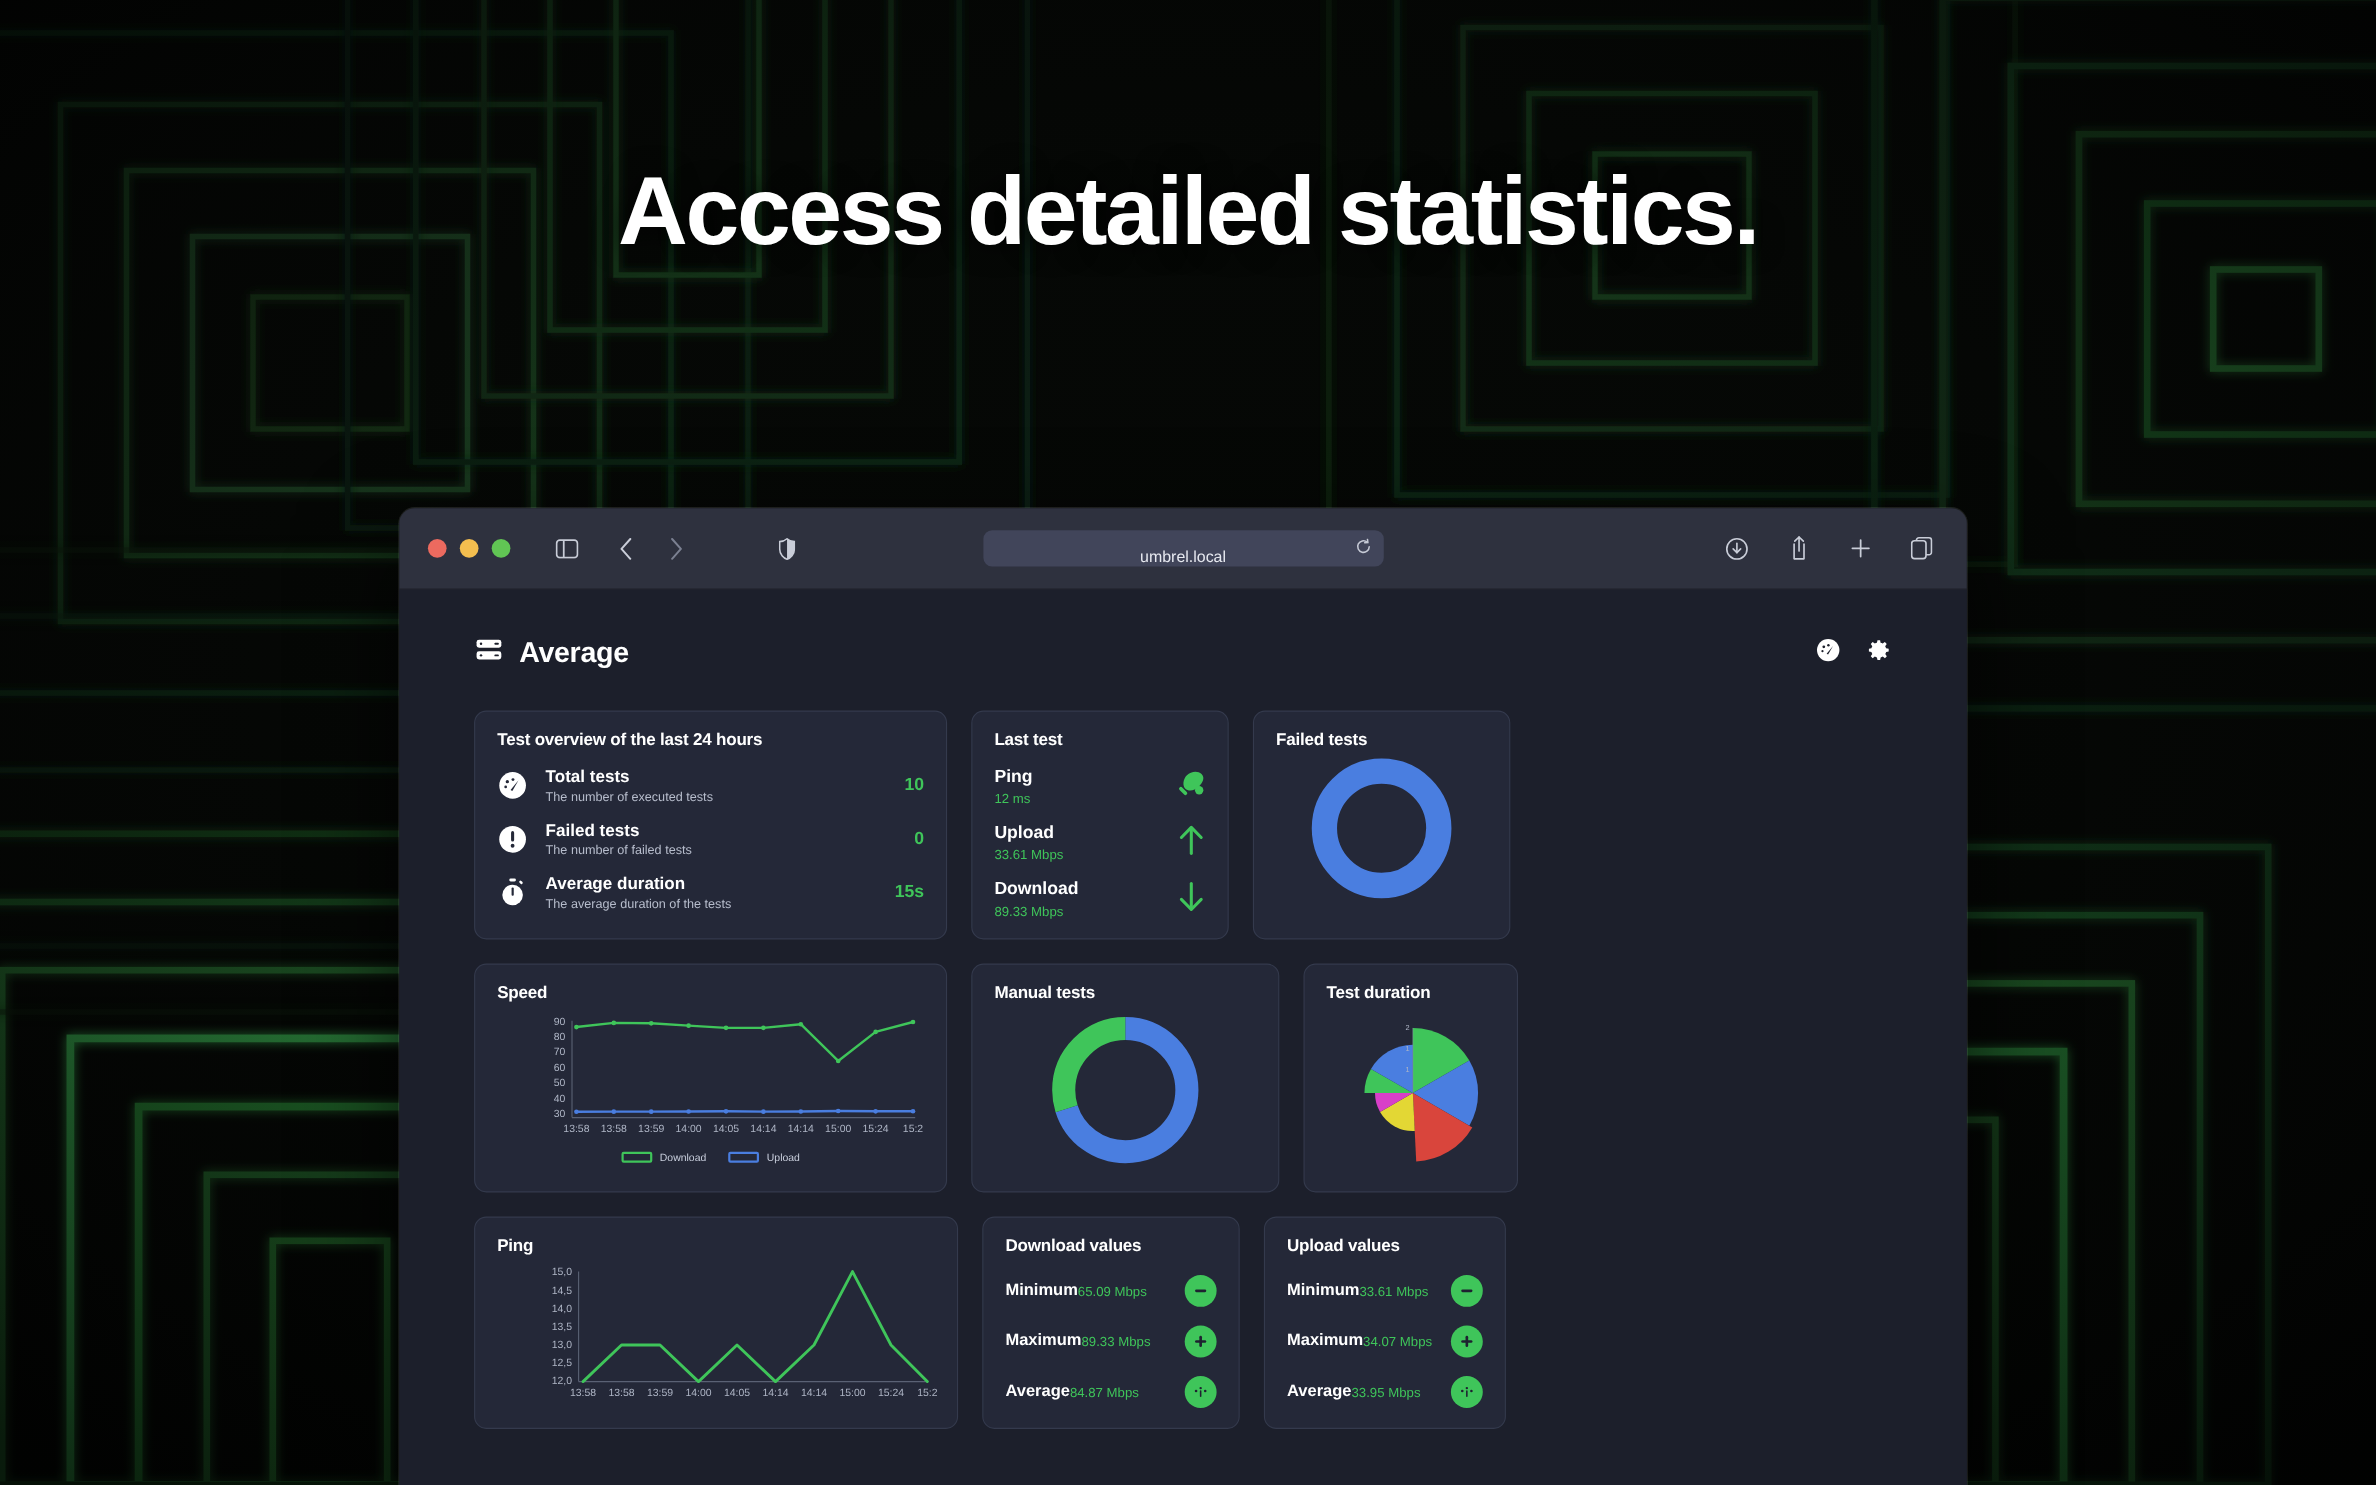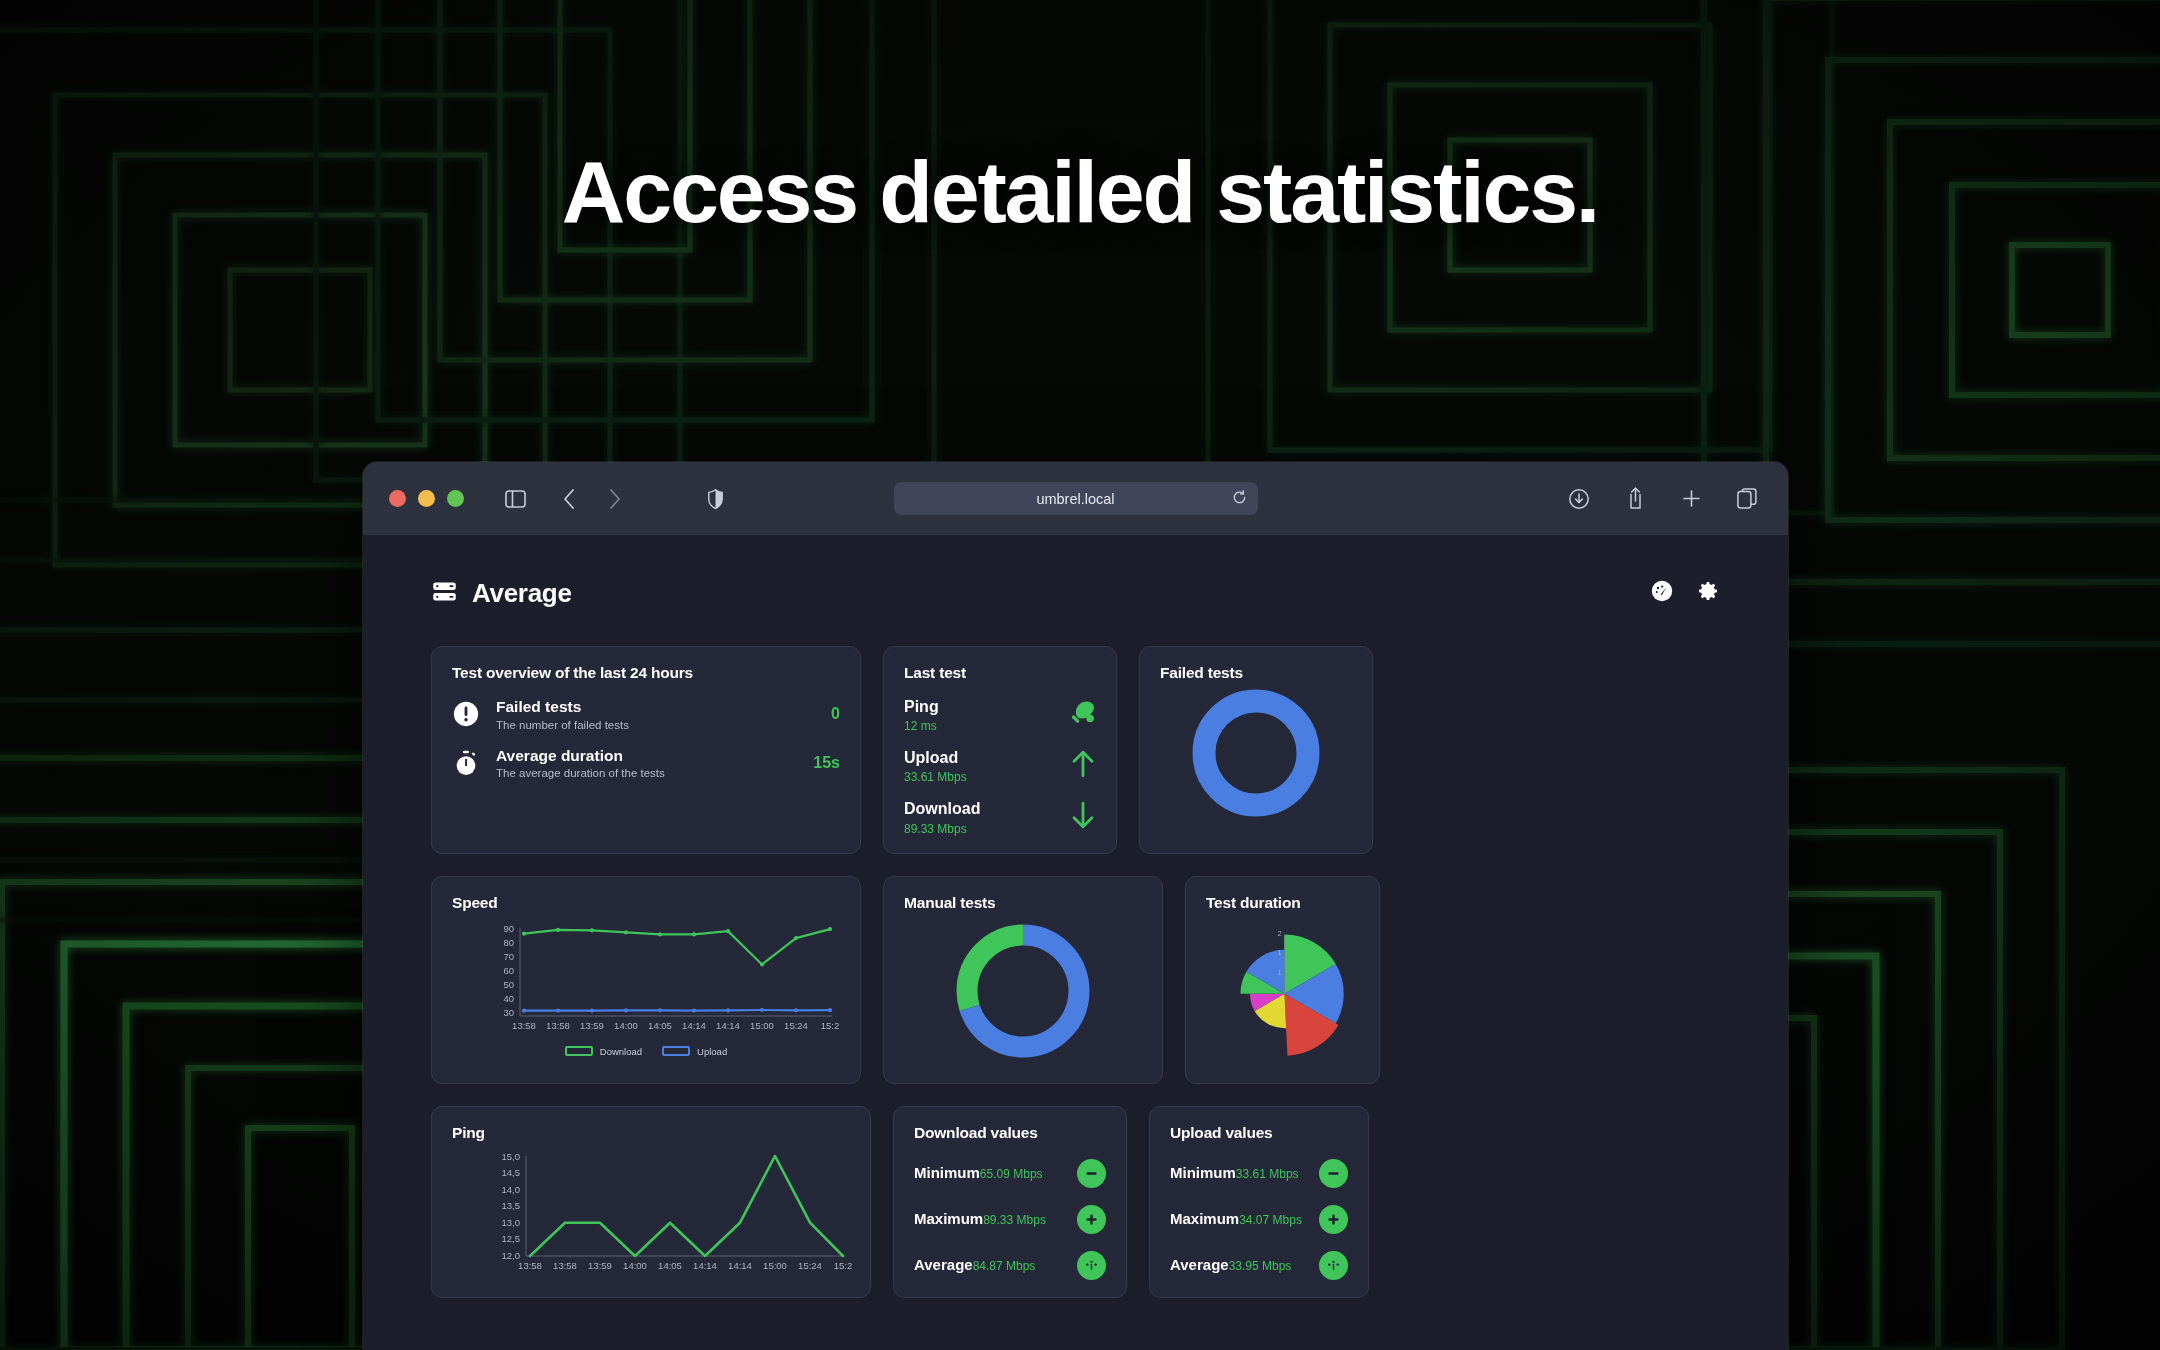--- a/index.html
+++ b/index.html
@@ -61,21 +61,21 @@
   #nav-left { display:flex; align-items:center; gap:8px; margin-left:36px; }
   #nav-arrows { display:flex; align-items:center; gap:16px; margin-left:16px; }
   #shield-wrap { margin-left:62px; }
 
   #urlbar {
     position:absolute;
     left:50%; transform:translateX(-50%);
     width:364px; height:33px;
     background:#41455a;
     border-radius:8px;
-    display:flex; align-items:center; justify-content:center;
+    display:flex; align-items:flex-end; justify-content:center;
     color:#e7e9f0; font-size:14.5px;
   }
   #reload-btn { position:absolute; right:11px; top:50%; transform:translateY(-50%); color:#c6cad6; }
   #chrome-right { margin-left:auto; display:flex; align-items:center; gap:26px; }
 
   
   #app {
     background:#1c1f2b;
     height:826px;
     padding:26px 68px 0 68px;
@@ -329,20 +329,36 @@
           </svg>
         </span>
       </div>
     </div>
 
     <div class="grid">
 
       <div class="card" style="width:430px;">
         <div class="card-title">Test overview of the last 24 hours</div>
 
+        <div class="ov-row">
+          <span class="ov-ico">
+            <svg width="28" height="28" viewBox="0 0 24 24">
+              <circle cx="12" cy="12" r="10.4" fill="#ffffff"></circle>
+              <circle cx="7.9" cy="9.1" r="1.3" fill="#242838"></circle>
+              <circle cx="12.3" cy="7.5" r="1.15" fill="#242838"></circle>
+              <circle cx="6.6" cy="13.2" r="1.05" fill="#242838"></circle>
+              <path d="M10.4 15.6 L16.6 8.0 L11.8 16.3 Z" fill="#242838"></path>
+            </svg>
+          </span>
+          <span class="ov-text">
+            <span class="ov-label">Total tests</span>
+            <span class="ov-sub">The number of executed tests</span>
+          </span>
+          <span class="ov-val">10</span>
+        </div>
 
         <div class="ov-row">
           <span class="ov-ico">
             <svg width="28" height="28" viewBox="0 0 24 24">
               <circle cx="12" cy="12" r="10.4" fill="#ffffff"></circle>
               <rect x="10.8" y="5.6" width="2.4" height="8.2" rx="1.2" fill="#242838"></rect>
               <circle cx="12" cy="17.0" r="1.5" fill="#242838"></circle>
             </svg>
           </span>
           <span class="ov-text">

